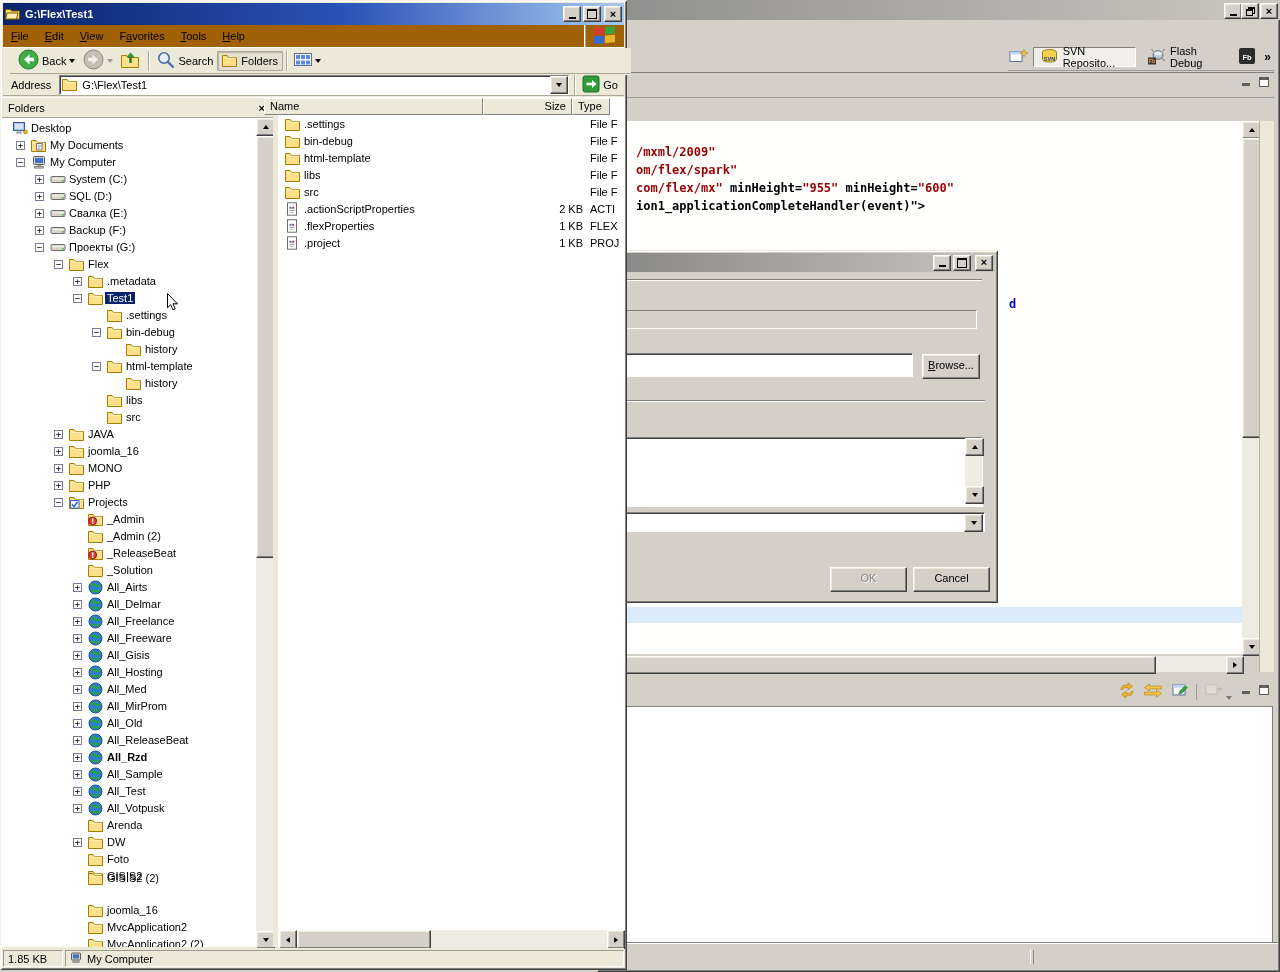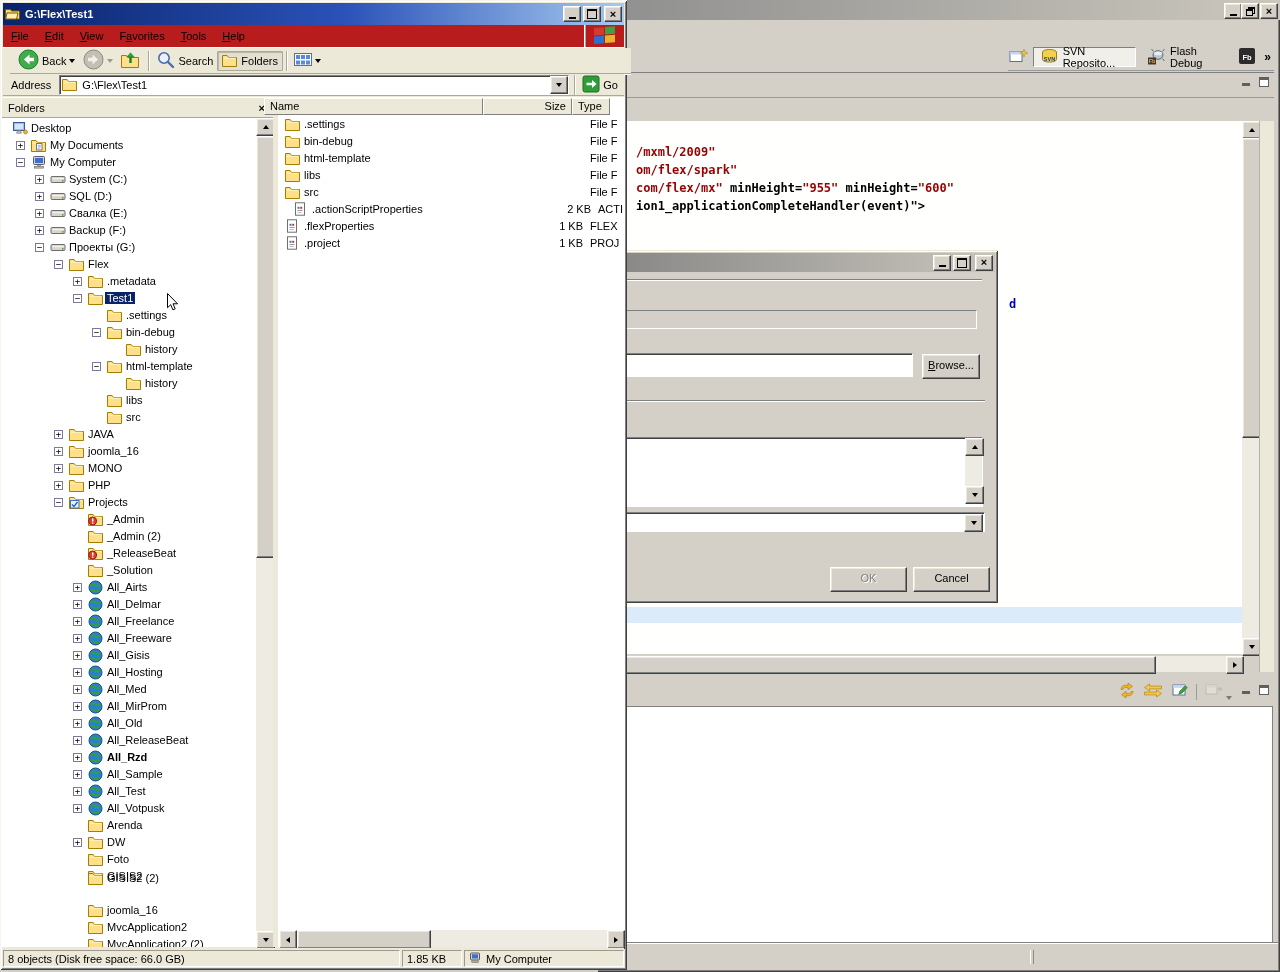--- a/index.html
+++ b/index.html
@@ -30,21 +30,21 @@
            background:linear-gradient(90deg,#0A246A,#2A52B8 55%,#A6CAF0);display:flex;align-items:center;padding:0 2px;box-sizing:border-box}
   .x-title .ttext{color:#fff;font-weight:bold;font-size:11px;margin-left:4px;flex:1}
   .winbtn{width:16px;height:14px;margin-left:2px;font-size:9px;font-weight:bold;line-height:10px}
   .glyph-min{width:7px;height:2px;background:#000;margin-top:7px}
   .glyph-max{width:8px;height:7px;border:1px solid #000;border-top-width:2px}
   .glyph-restore{position:relative;width:9px;height:8px}
   .glyph-restore i{position:absolute;border:1px solid #000;border-top-width:2px;width:5px;height:4px;display:block}
   .glyph-restore i:nth-child(1){left:2px;top:0}
   .glyph-restore i:nth-child(2){left:0;top:2px;background:#D4D0C8}
   .glyph-x{font-family:"Liberation Sans",sans-serif;font-weight:bold;font-size:11px;line-height:11px}
-  .x-menubar{left:3px;top:25px;width:621px;height:22px;background:#b91c1c;display:flex;align-items:center;border-bottom:1px solid #fff}
+  .x-menubar{left:3px;top:25px;width:621px;height:22px;background:#a16207;display:flex;align-items:center;border-bottom:1px solid #fff}
   .menu-item{padding:3px 8px}
   .menu-item u{text-decoration:underline}
   .logo-box{margin-left:auto;width:38px;height:22px;display:flex;align-items:center;justify-content:center;border-left:1px solid #ACA899;box-shadow:-1px 0 0 #fff}
   .x-toolbar{left:10px;top:48px;width:621px;height:25px;background:#ECE9D8;display:flex;align-items:center;border-bottom:1px solid #ACA899;box-shadow:0 1px 0 #fff}
   .tb-item{display:flex;align-items:center;gap:3px;padding:1px 4px;color:#000}
   .tb-sep{width:1px;height:20px;background:#ACA899;box-shadow:1px 0 0 #fff;margin:0 3px}
   .tb-pressed{background:#E3E0D0;border:1px solid #ACA899;border-radius:1px;box-shadow:inset 1px 1px 1px #b8b4a4}
   .x-addressbar{left:3px;top:74px;width:621px;height:22px;background:#ECE9D8;display:flex;align-items:center;border-bottom:1px solid #ACA899;padding:0 2px;box-sizing:border-box}
   .addr-combo{height:18px;flex:1;background:#fff;display:flex;align-items:center;margin:0 2px;padding-left:2px}
   .addr-drop{width:16px;height:16px;margin-left:auto}
@@ -849,21 +849,21 @@
       </div>
       <div class="frow" style="top: 68px;">
         <span class="fico"><svg width="15" height="14">
             <path d="M.5 2.5h4.6l1.4 2H14.5v9H.5z" fill="#FFE08A" stroke="#A57E00"></path>
             <path d="M1.5 5.2h12" stroke="#FFF4C2"></path>
           </svg></span>
         <span class="fname">src</span>
         <span class="fsize"></span>
         <span class="ftype">File F</span>
       </div>
-      <div class="frow" style="top: 85px; margin-left: 8px;">
+      <div class="frow" style="top: 85px;">
         <span class="fico"><svg width="14" height="14">
             <rect x="2.5" y=".8" width="9" height="12.4" fill="#fff" stroke="#6E6E6E"></rect>
             <rect x="4.5" y="4.8" width="2" height="2" fill="#3E6FD0"></rect>
             <rect x="7.2" y="4.8" width="2" height="2" fill="#C23B2E"></rect>
             <rect x="4.5" y="8" width="5" height="1" fill="#999"></rect>
             <rect x="4.5" y="10" width="4" height="1" fill="#bbb"></rect>
           </svg></span>
         <span class="fname">.actionScriptProperties</span>
         <span class="fsize">2 KB</span>
         <span class="ftype">ACTI</span>
@@ -898,21 +898,20 @@
     <div class="btn abs" style="left:0;top:0;width:16px;height:17px">
         <span class="tri tri-left"></span>
       </div>
     <div class="raised abs" style="left:18px;top:0;width:132px;height:17px"></div>
     <div class="btn abs" style="left:328px;top:0;width:16px;height:17px">
         <span class="tri tri-right"></span>
       </div>
   </div>
 
   <div class="x-status abs">
-    <span class="st-sec" style="width:397px">8 objects (Disk free space: 66.0 GB)</span>
     <span class="st-sec" style="width:60px">1.85 KB</span>
     <span class="st-sec" style="flex:1;gap:4px">
       <span class="js-icon"><svg width="13" height="12">
             <rect x="1.5" y="1" width="9" height="7" rx="1" fill="#D7D3C9" stroke="#5A5A5A"></rect>
             <rect x="3" y="2.3" width="6" height="4.2" fill="#3E6FD0"></rect>
             <rect x="2.8" y="9" width="6.5" height="1.6" fill="#C9C5B9" stroke="#5A5A5A" stroke-width=".5"></rect>
           </svg></span>
       <span>My Computer</span>
     </span>
   </div>

